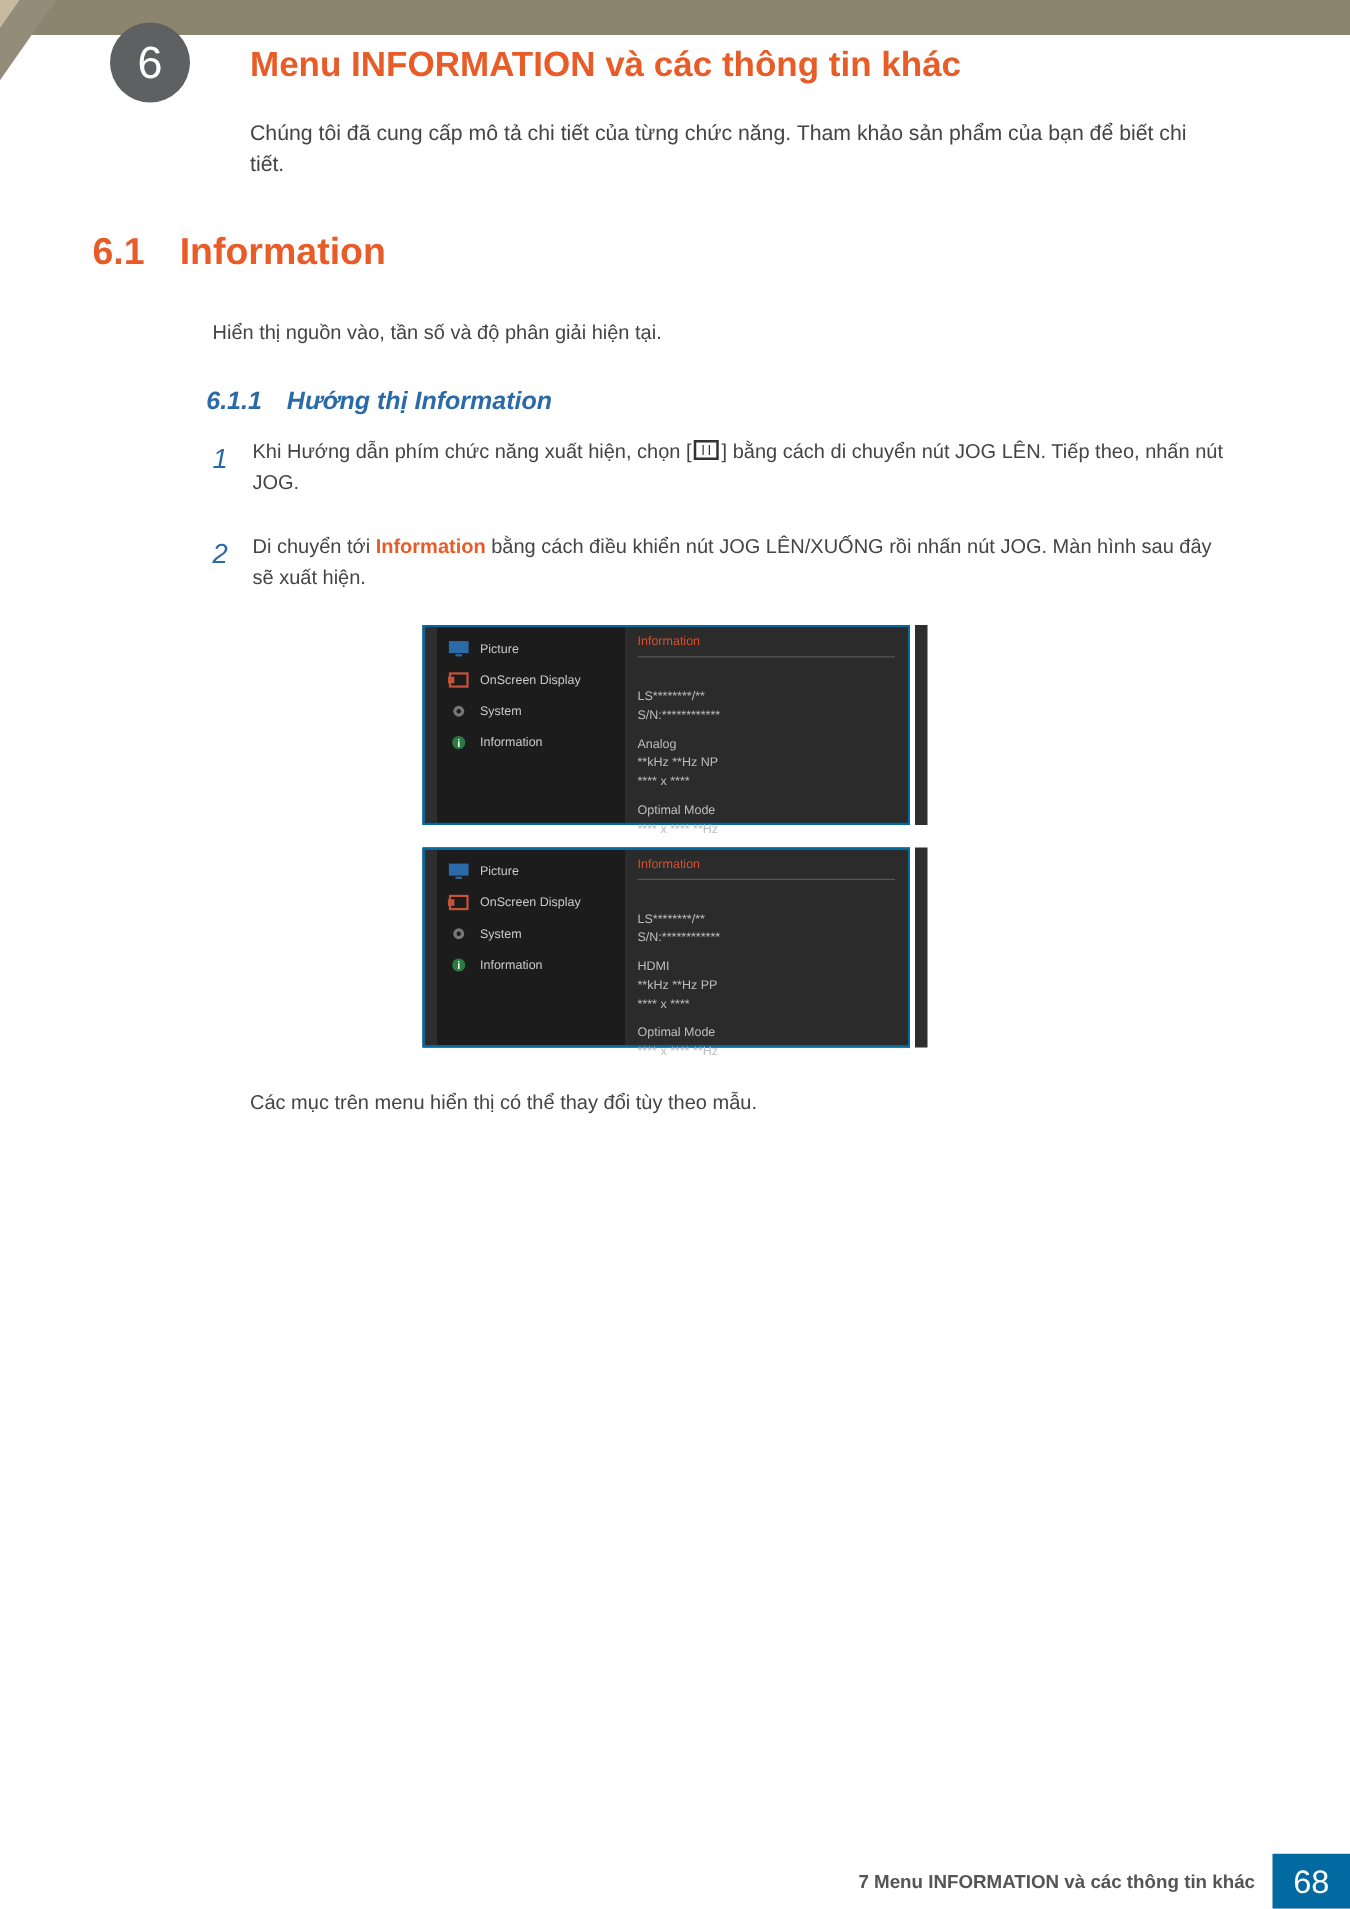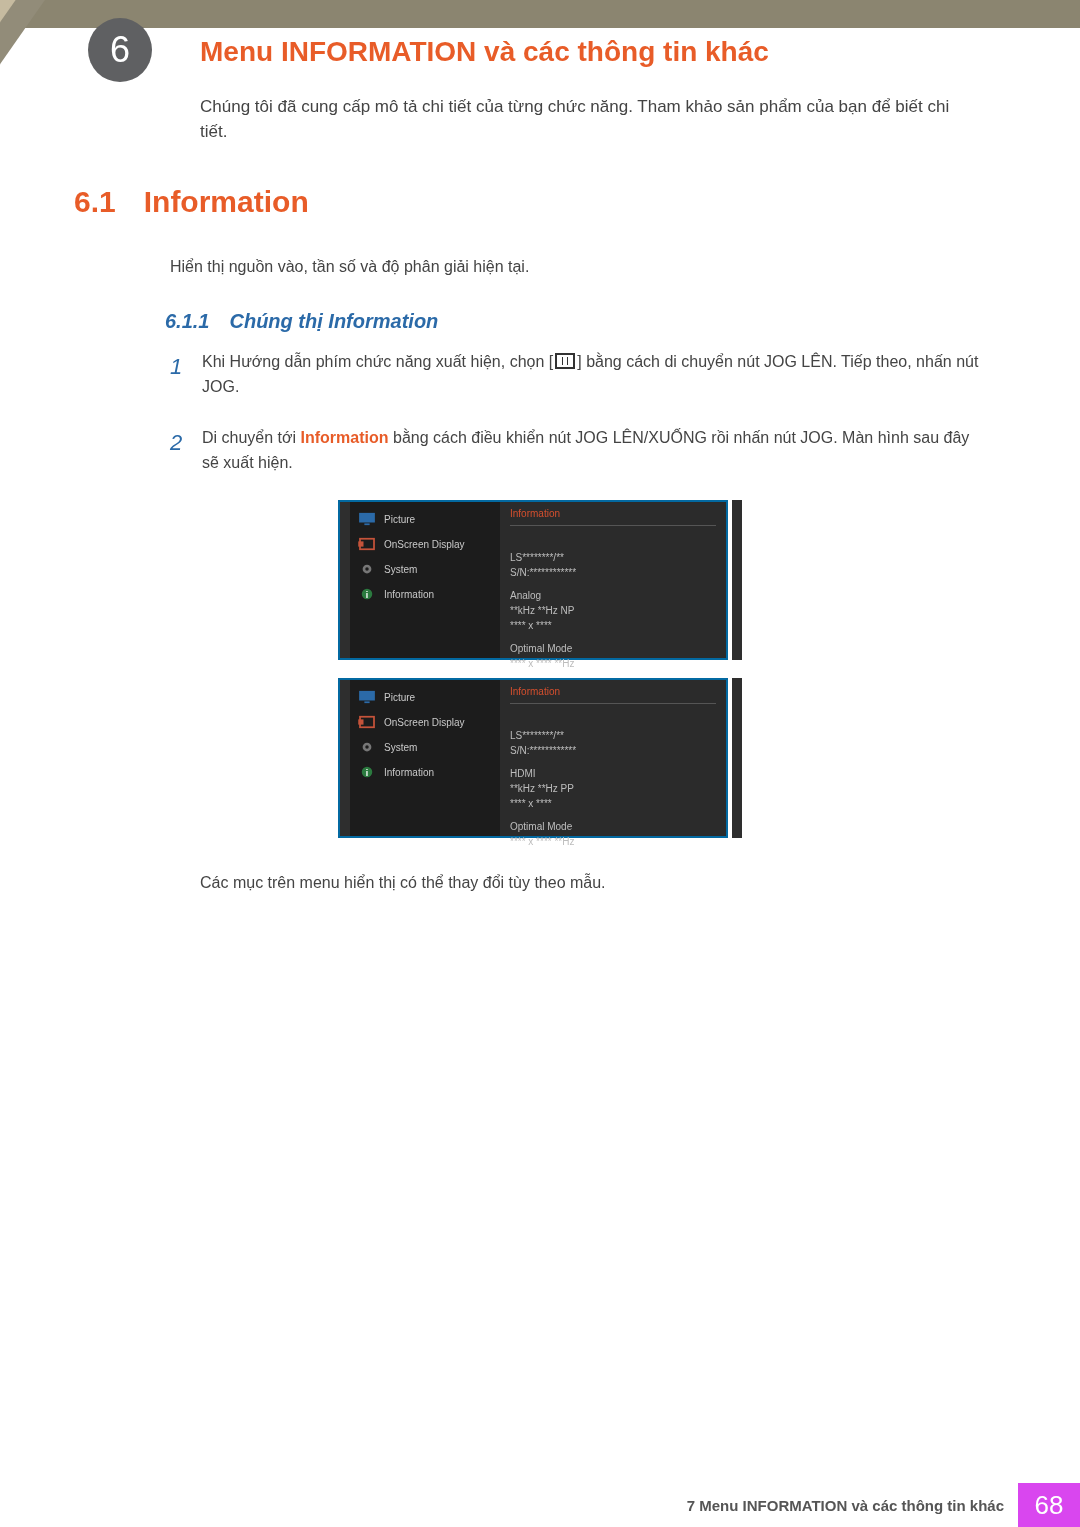--- a/index.html
+++ b/index.html
@@ -47,21 +47,21 @@
   .osd .info-block .group { margin-bottom: 8px; }
 
   .osd-item { display: flex; align-items: center; gap: 8px; color: #c9c9c9; font-size: 10px; }
   .osd-item .ico { width: 18px; height: 14px; display: flex; align-items: center; justify-content: center; }
   .osd-item .ico svg { width: 18px; height: 14px; }
 
   .caption { position: absolute; top: 874px; left: 200px; right: 90px; font-size: 16px; color: #444; }
 
   .footer { position: absolute; bottom: 0; left: 0; right: 0; height: 44px; display: flex; justify-content: flex-end; align-items: stretch; }
   .footer .ftext { background: transparent; color: #555; font-weight: 700; font-size: 15px; display: flex; align-items: center; padding-right: 14px; }
-  .footer .fpage { background: #d946ef; color: #fff; width: 62px; display: flex; align-items: center; justify-content: center; font-size: 26px; }
+  .footer .fpage { background: #0369a1; color: #fff; width: 62px; display: flex; align-items: center; justify-content: center; font-size: 26px; }
 </style>
 </head>
 <body>
 
 <div class="topbar"></div>
 <div class="corner-stripes">
   <div class="stripe s1"></div>
   <div class="stripe s2"></div>
 </div>
 <div class="chapter-circle">6</div>
@@ -70,21 +70,21 @@
 
 <div class="h2-row">
   <div class="h2-num">6.1</div>
   <div class="h2-title">Information</div>
 </div>
 
 <div class="p1">Hiển thị nguồn vào, tần số và độ phân giải hiện tại.</div>
 
 <div class="h3-row">
   <div class="h3-num">6.1.1</div>
-  <div class="h3-title">Chúng thị Information</div>
+  <div class="h3-title">Hướng thị Information</div>
 </div>
 
 <div class="step step1">
   <div class="num">1</div>
   <div>
     <span>Khi Hướng dẫn phím chức năng xuất hiện, chọn [</span><span class="icon-box"></span><span>] bằng cách di chuyển nút JOG LÊN. Tiếp theo, nhấn nút JOG.</span>
   </div>
 </div>
 
 <div class="step step2">

